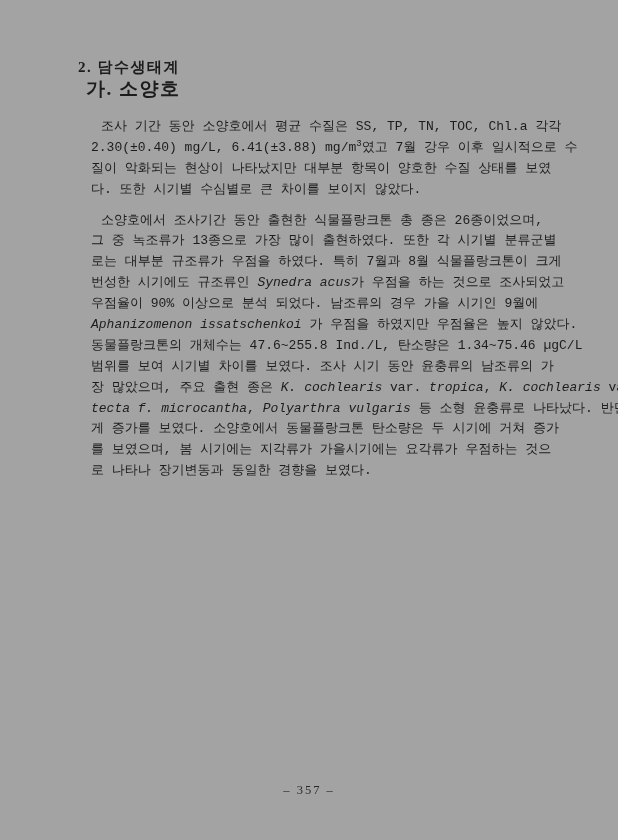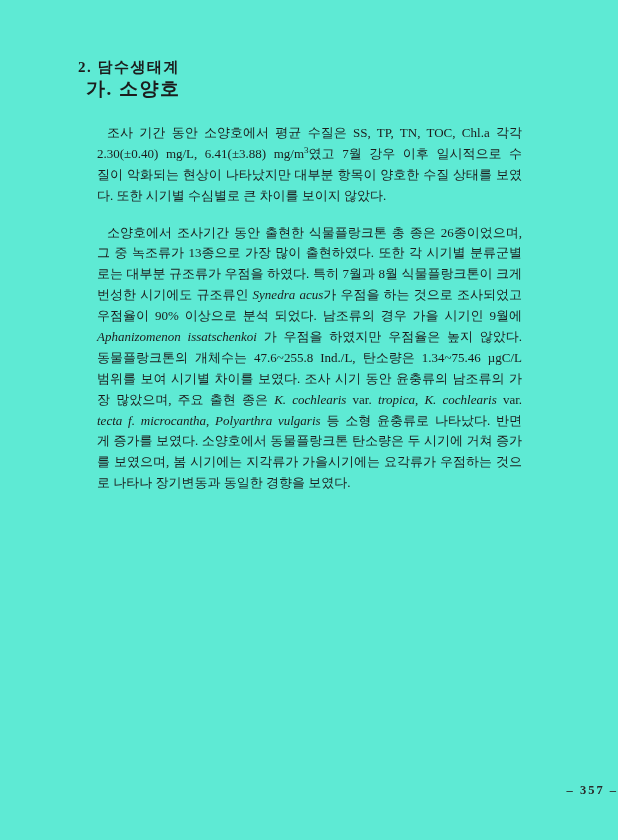--- a/index.html
+++ b/index.html
@@ -4,21 +4,21 @@
 <style>
   html, body {
     margin: 0;
     padding: 0;
     background: #ffffff;
   }
   .page {
     position: relative;
     width: 618px;
     height: 840px;
-    background: #5eead4;
+    background: #a3a3a3;
     overflow: hidden;
     font-family: "Liberation Serif", "DejaVu Serif", serif;
     color: #1c1c1c;
   }
   .h1 {
     position: absolute;
     left: 78px;
     top: 58px;
     margin: 0;
     font-size: 15px;
@@ -35,21 +35,21 @@
     font-weight: bold;
     letter-spacing: 1.5px;
     white-space: nowrap;
   }
   .body-text {
     position: absolute;
     left: 81px;
     top: 107px;
     width: 457px;
   }
-  .paragraph { margin: 16px; }
+  .paragraph { margin: 10px; font-family: Liberation Mono, monospace; }
   .line {
     height: 20.9px;
     line-height: 20.9px;
     font-size: 13px;
     white-space: nowrap;
     text-align: justify;
     text-align-last: justify;
     text-justify: inter-word;
   }
   .line.last { text-align-last: left; }
@@ -58,25 +58,24 @@
   .line sup {
     font-size: 9px;
     line-height: 0;
     vertical-align: super;
   }
   .page-number {
     position: absolute;
     left: 0;
     top: 783px;
     width: 100%;
-    text-align: right;
+    text-align: center;
     font-size: 12.5px;
     letter-spacing: 2px;
     color: #2a2a2a;
-    font-weight: bold;
   }
 </style>
 </head>
 <body>
 
 <div class="page">
   <h1 class="h1">2. 담수생태계</h1>
   <h2 class="h2">가. 소양호</h2>
   <div class="body-text" id="paragraphs">
       <div class="paragraph">

